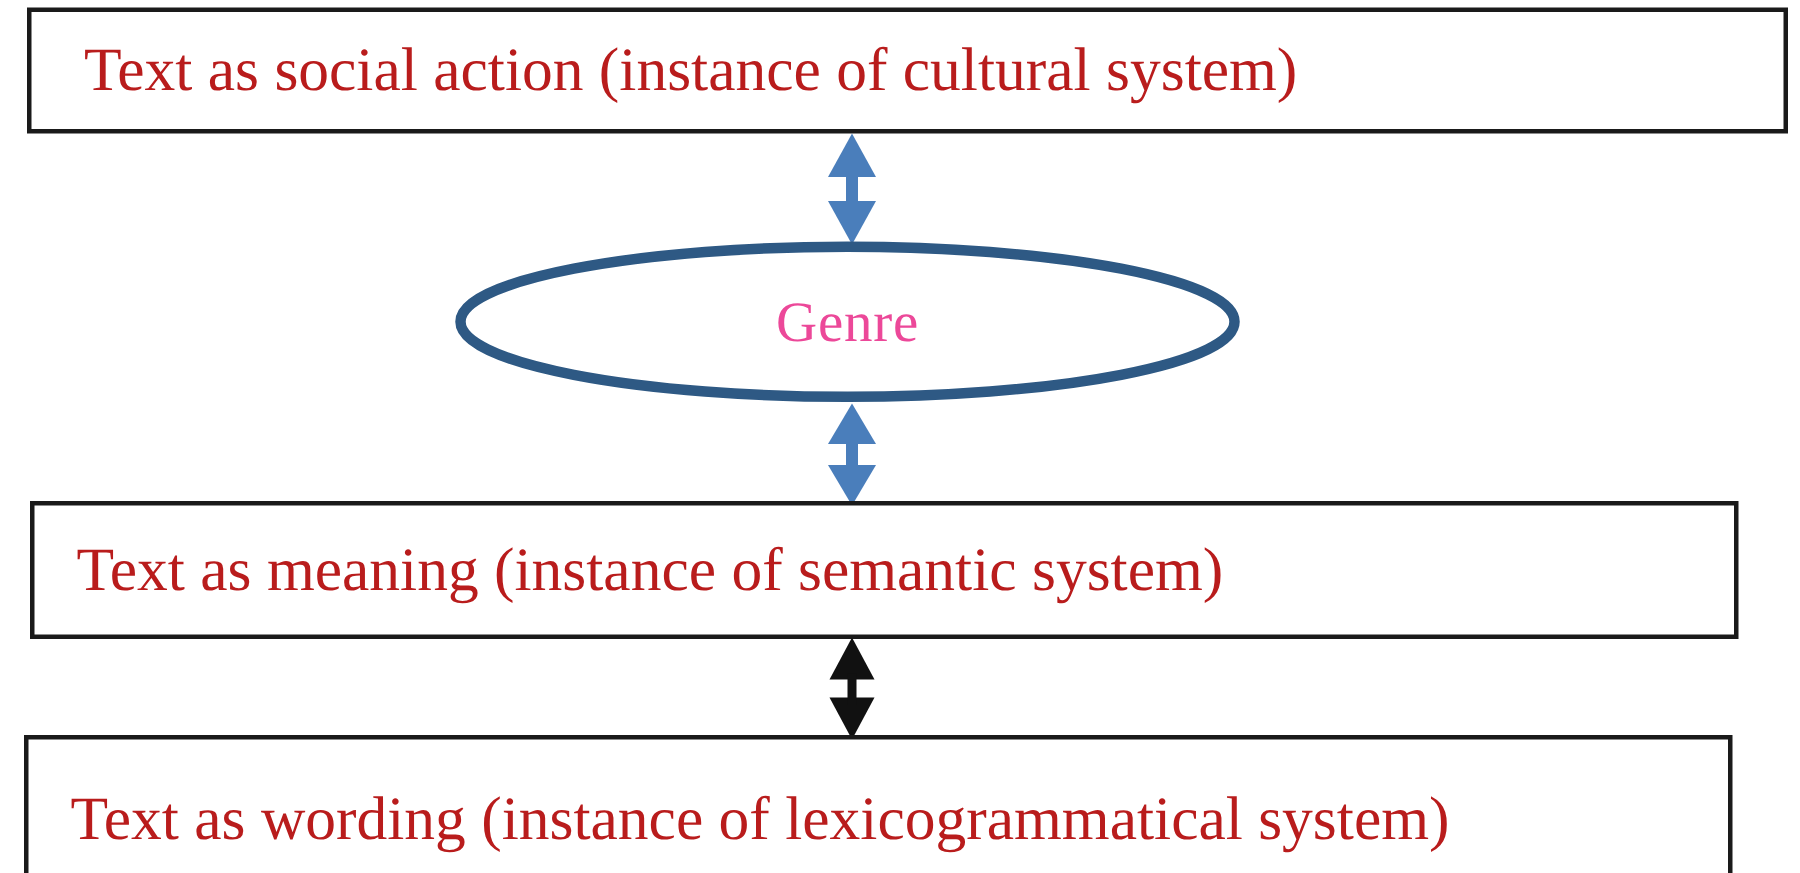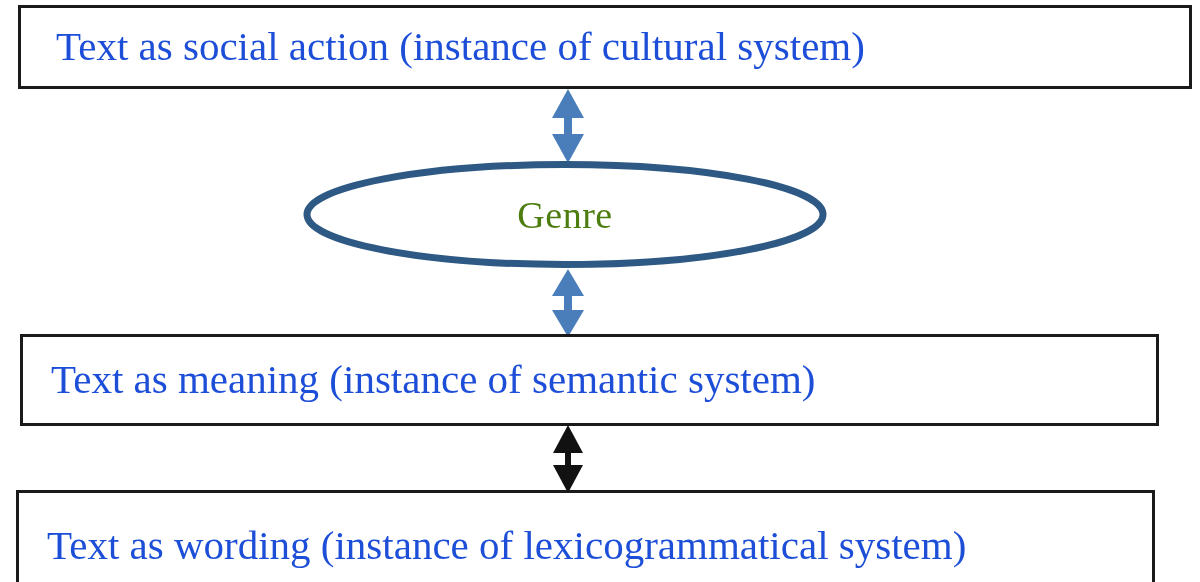--- a/index.html
+++ b/index.html
@@ -22,21 +22,21 @@
   
   .box {
     position: absolute;
     box-sizing: border-box;
     background: #ffffff;
     border: 3px solid #1a1a1a;
     display: flex;
     align-items: center;
   }
   .box-label {
-    color: #1d4ed8;
+    color: #b91c1c;
     white-space: nowrap;
     line-height: 1.05;
   }
 
   #box-social {
     left: 18px;
     top: 5px;
     width: 1174px;
     height: 84px;
   }
@@ -83,21 +83,21 @@
   #genre-label {
     position: absolute;
     left: 303px;
     top: 160px;
     width: 524px;
     height: 109px;
     display: flex;
     align-items: center;
     justify-content: center;
     font-size: 38px;
-    color: #4d7c0f;
+    color: #ec4899;
     letter-spacing: 0.5px;
   }
 
   
   .arrow {
     position: absolute;
   }
   .arrow svg { display: block; }
 
   #arrow-top    { left: 545px; top: 88px;  width: 46px; height: 76px; }

